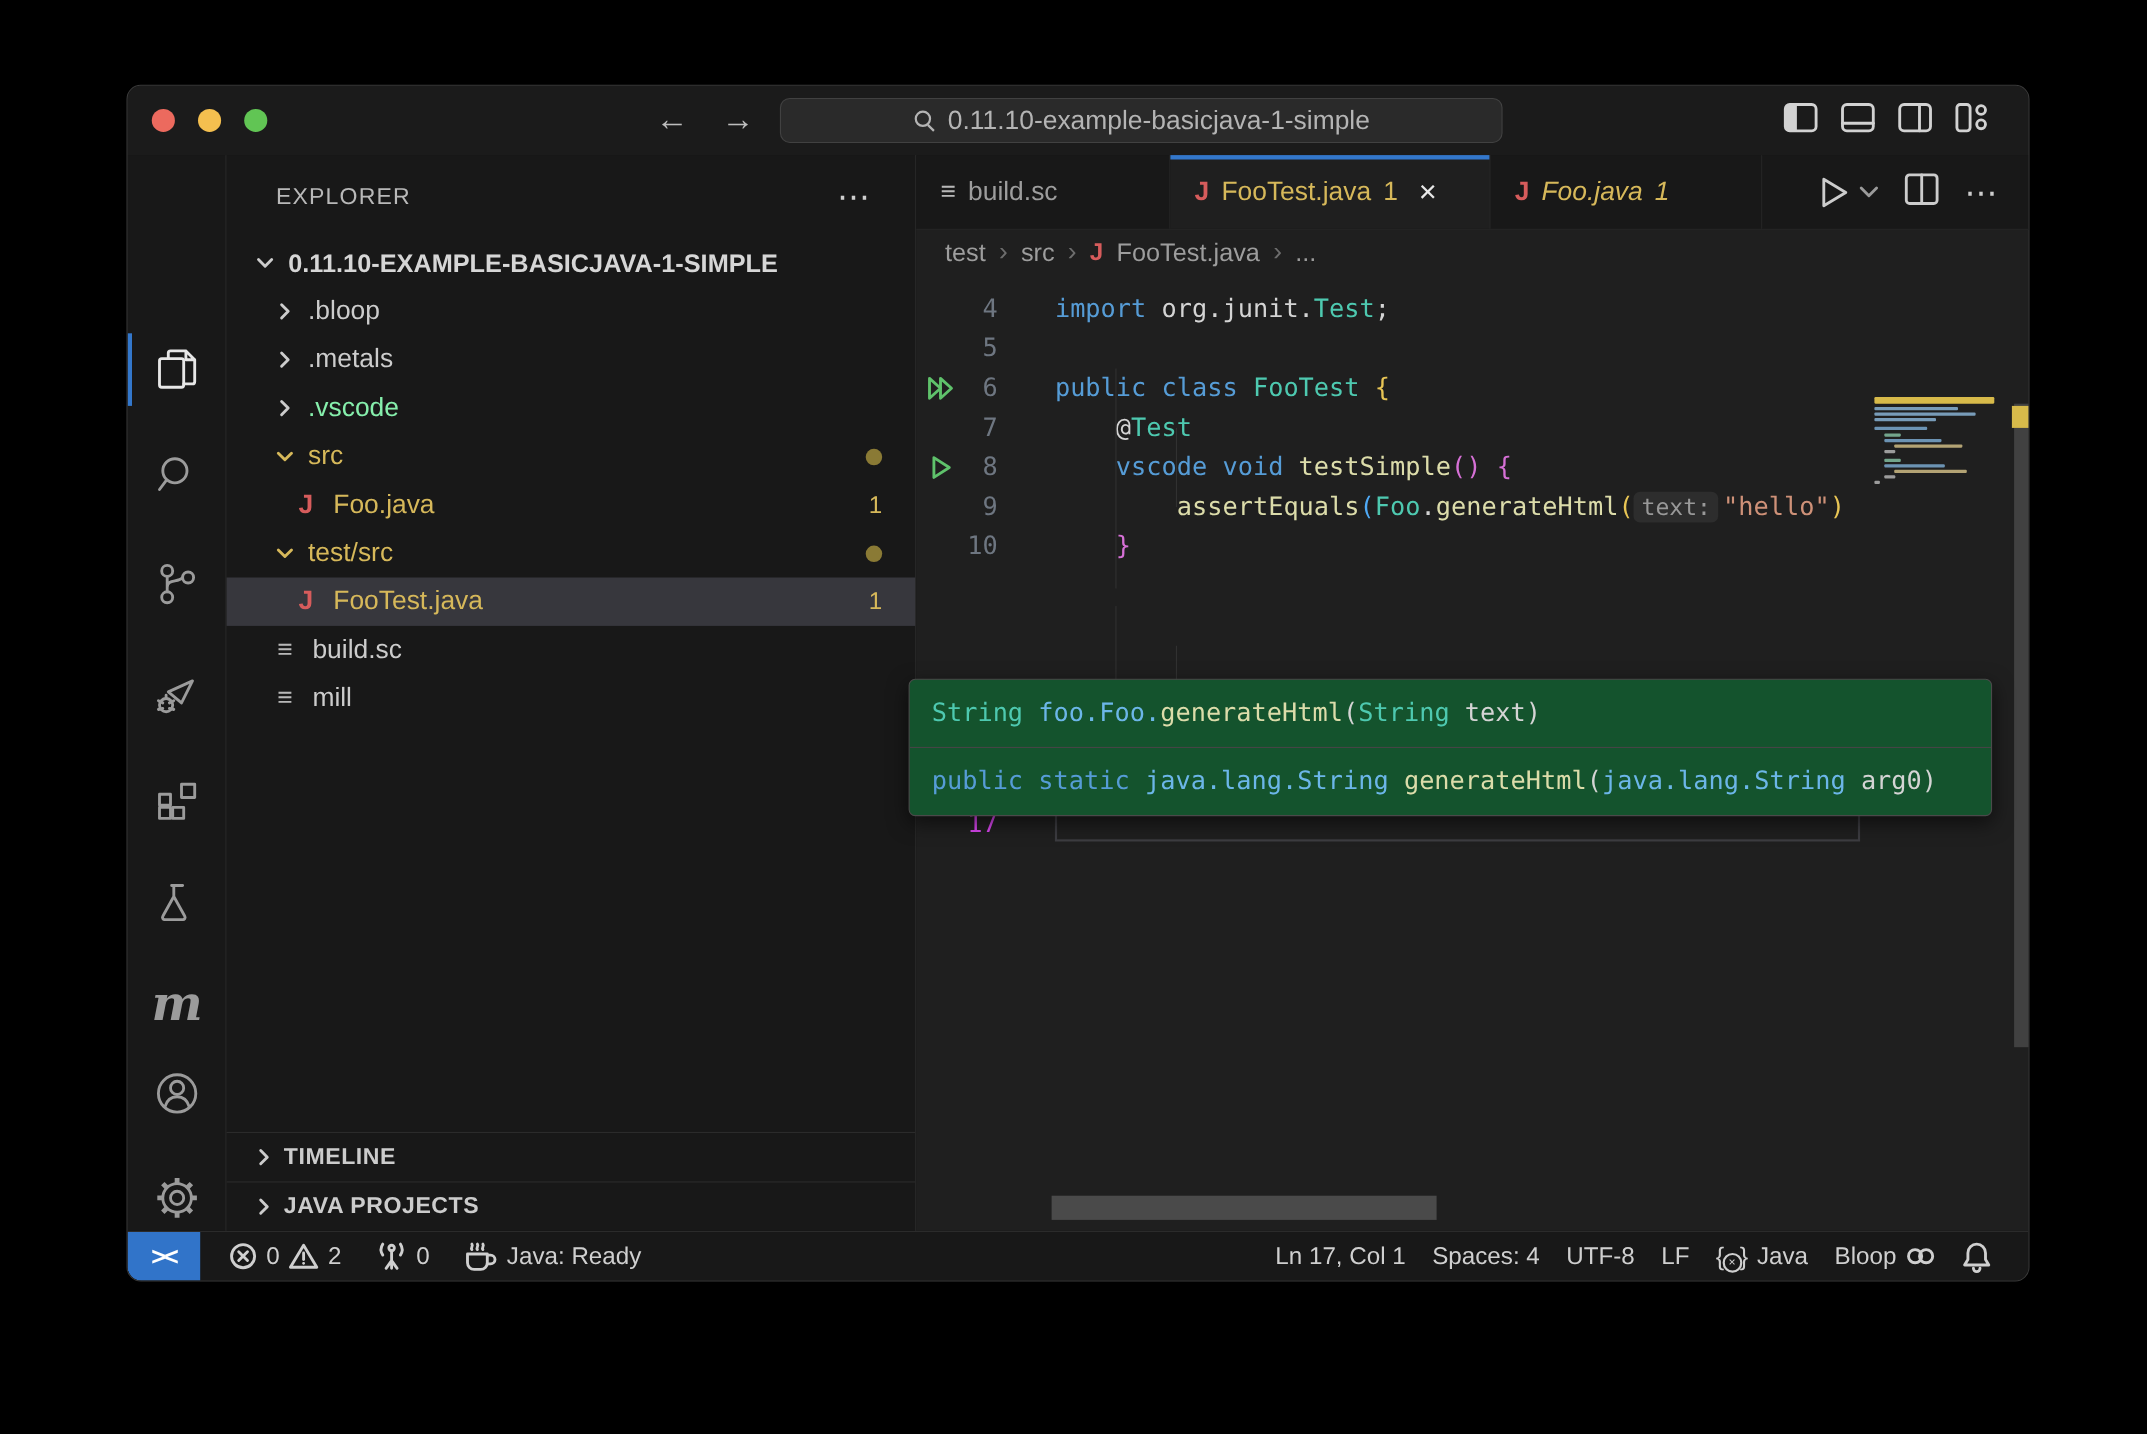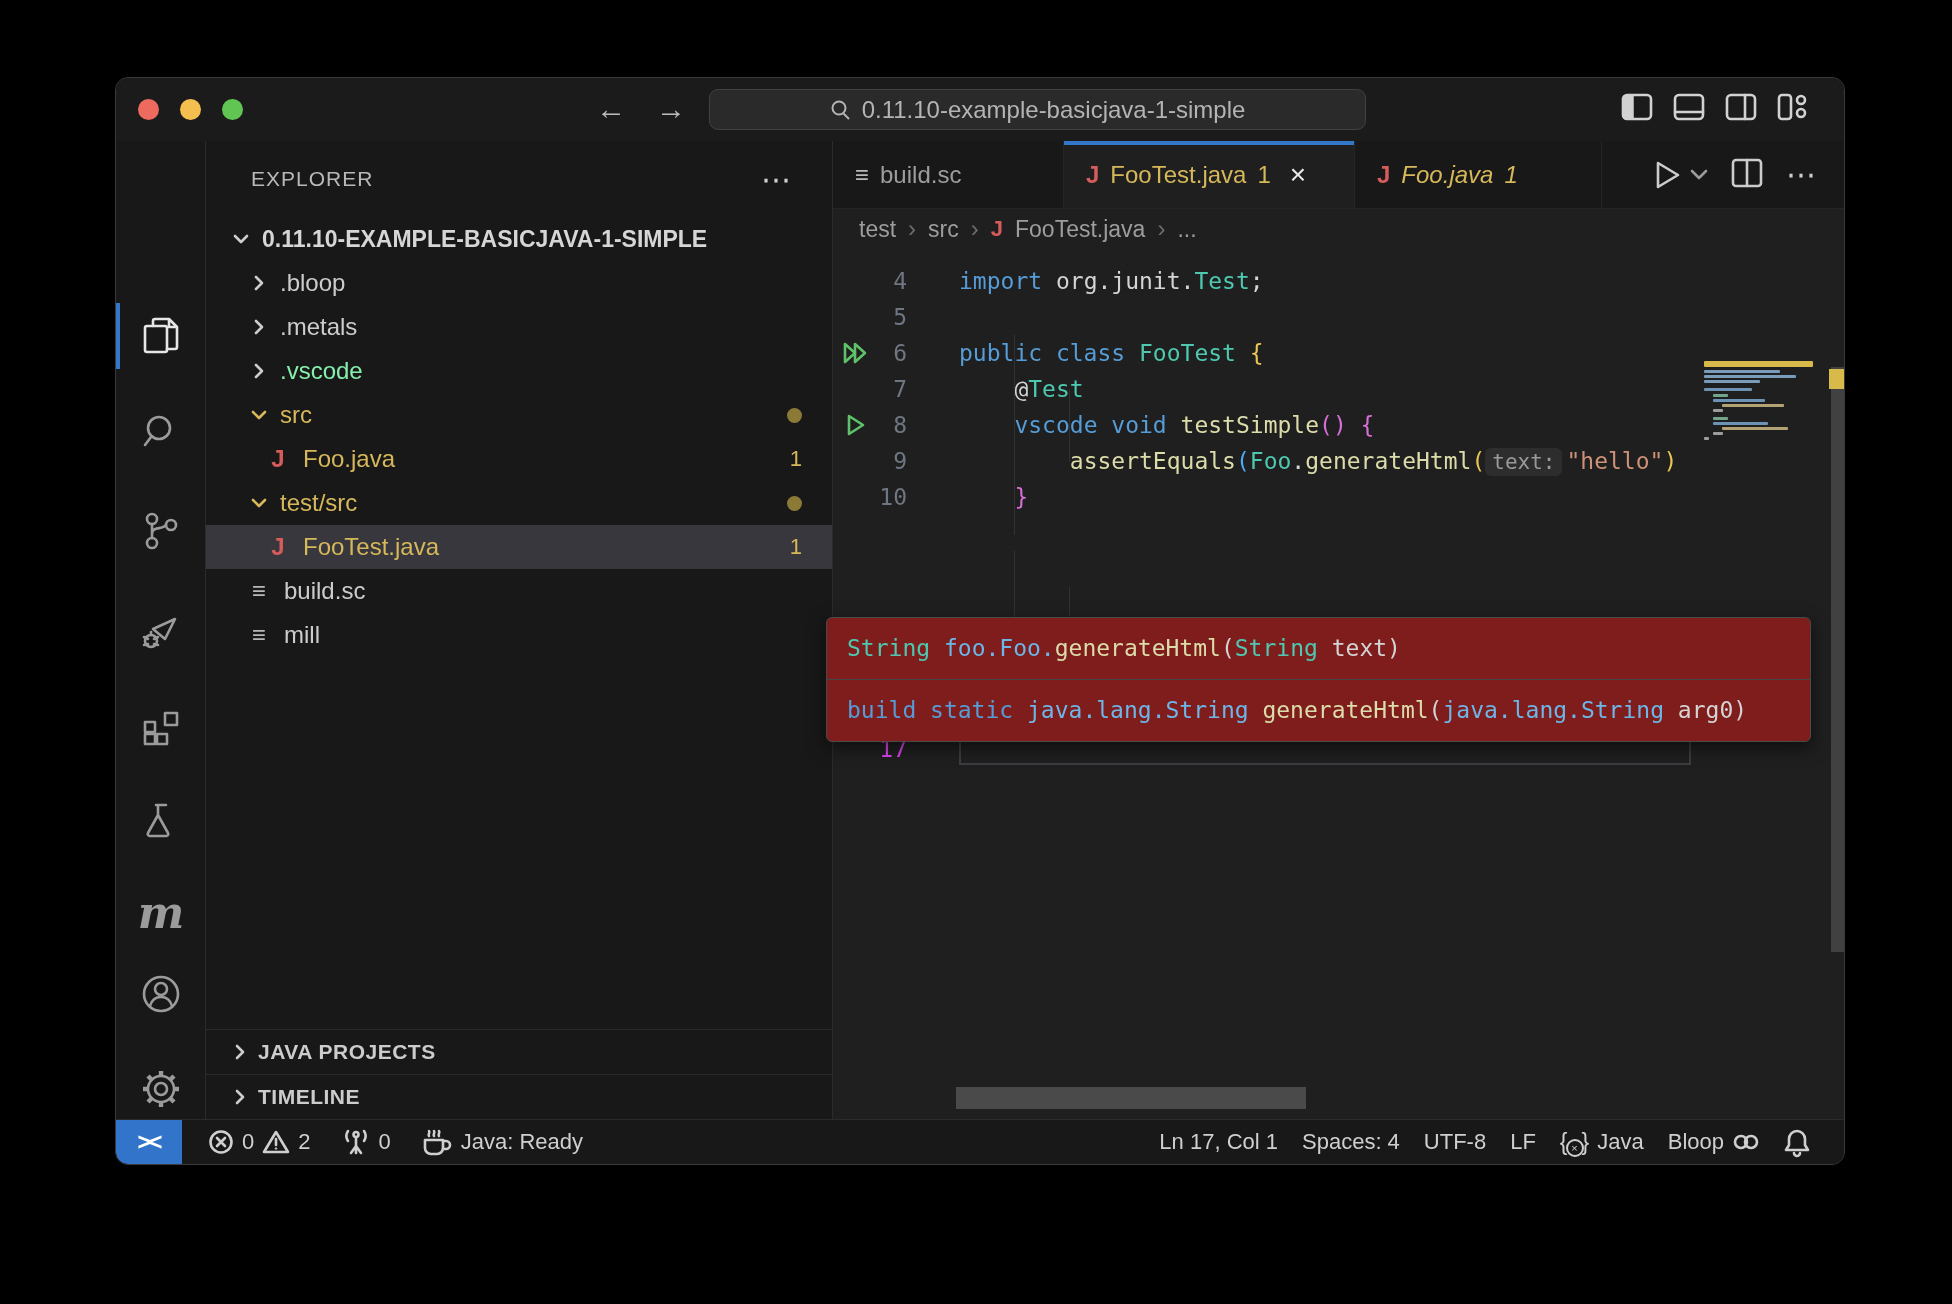--- a/index.html
+++ b/index.html
@@ -69,21 +69,21 @@
   .tk-kw{color:#569CD6}.tk-type{color:#4EC9B0}.tk-fn{color:#DCDCAA}.tk-fg{color:#D4D4D4}
   .tk-str{color:#CE9178}.tk-b1{color:#E8C555}.tk-b2{color:#D670D6}.tk-b3{color:#4FA9F5}
   .tk-ns{color:#6CB6E8}
   .tk-hl{background:rgba(50,95,150,.42);border-radius:3px;}
   .tk-inlay{background:#2d2d2d;color:#999999;border-radius:6px;padding:2px 7px;margin-right:4px;font-size:21px;}
   .cur-line-box{position:absolute;left:126px;width:732px;top:0;height:34px;border:2px solid #3c3c41;box-sizing:border-box;}
   .bulb{display:inline-block;width:17px;height:17px;background:#e3b73d;border-radius:50%;margin-left:12px;position:relative;top:-2px;}
   .bulb::after{content:"";position:absolute;left:4px;top:15px;width:9px;height:6px;background:#e3b73d;border-radius:0 0 3px 3px;}
   .indent-guide{position:absolute;top:0;bottom:0;width:1px;background:#313131;}
   
-  .hover{position:absolute;left:-7px;top:368px;width:985px;background:#7f1d1d;border:1px solid #4a4a4a;
+  .hover{position:absolute;left:-7px;top:368px;width:985px;background:#14532d;border:1px solid #4a4a4a;
     border-radius:6px;z-index:10;box-shadow:0 6px 18px rgba(0,0,0,.55);box-sizing:border-box;}
   .hover-row{height:61px;line-height:61px;padding-left:20px;white-space:pre;font-size:23px;}
   .hover-row + .hover-row{border-top:1px solid #454545;}
   
   .minimap{position:absolute;left:871px;top:112px;width:109px;height:74px;}
   .mm-bar{position:absolute;height:3px;border-radius:1px;}
   .vslider{position:absolute;left:998px;top:118px;width:15px;height:585px;background:rgba(120,120,120,.38);}
   .ruler-mark{position:absolute;left:996px;top:120px;width:17px;height:20px;background:#d7ba4a;z-index:2;}
   .hslider{position:absolute;left:123px;bottom:10px;width:350px;height:22px;background:#4a4a4a;}
   
@@ -291,29 +291,29 @@
             <span class="tree-label" style="color:#cccccc">mill</span>
           </div>
         </div>
       <div class="sb-sections" id="sb-sections">
           <div class="sb-section">
             <span class="twisty">
               <svg width="16" height="16" viewBox="0 0 16 16" fill="none">
                 <path d="M5 2 L11 8 L5 14" stroke="#cccccc" stroke-width="2.6" fill="none" stroke-linejoin="round" stroke-linecap="round"></path>
               </svg>
             </span>
+      <span>TIMELINE</span>
+          </div>
+          <div class="sb-section">
+            <span class="twisty">
+              <svg width="16" height="16" viewBox="0 0 16 16" fill="none">
+                <path d="M5 2 L11 8 L5 14" stroke="#cccccc" stroke-width="2.6" fill="none" stroke-linejoin="round" stroke-linecap="round"></path>
+              </svg>
+            </span>
       <span>JAVA PROJECTS</span>
-          </div>
-          <div class="sb-section">
-            <span class="twisty">
-              <svg width="16" height="16" viewBox="0 0 16 16" fill="none">
-                <path d="M5 2 L11 8 L5 14" stroke="#cccccc" stroke-width="2.6" fill="none" stroke-linejoin="round" stroke-linecap="round"></path>
-              </svg>
-            </span>
-      <span>TIMELINE</span>
           </div>
         </div>
     </div>
 
     <div class="editor">
       <div class="tabbar">
         <div id="tabs" style="display:flex;">
             <div class="tab" style="width: 231px;">
               <span class="sc-ico">≡</span>
               <span class="t-label">build.sc</span>
@@ -352,21 +352,21 @@
           <span>src</span>
           <span class="sep">›</span>
           <span class="bc-j">J</span>
           <span>FooTest.java</span>
           <span class="sep">›</span>
           <span>...</span>
         </div>
       <div class="codepane" id="codepane">
         <div class="hover" id="hover">
             <div class="hover-row"><span class="tk-type">String </span><span class="tk-ns">foo.Foo.</span><span class="tk-fn">generateHtml</span><span class="tk-fg">(</span><span class="tk-type">String </span><span class="tk-fg">text</span><span class="tk-fg">)</span></div>
-            <div class="hover-row"><span class="tk-kw">build static </span><span class="tk-ns">java.lang.String </span><span class="tk-fn">generateHtml</span><span class="tk-fg">(</span><span class="tk-ns">java.lang.String </span><span class="tk-fg">arg0</span><span class="tk-fg">)</span></div>
+            <div class="hover-row"><span class="tk-kw">public static </span><span class="tk-ns">java.lang.String </span><span class="tk-fn">generateHtml</span><span class="tk-fg">(</span><span class="tk-ns">java.lang.String </span><span class="tk-fg">arg0</span><span class="tk-fg">)</span></div>
           </div>
         <div class="minimap" id="minimap">
             <div class="mm-bar" style="top: 0px; left: 0px; width: 109px; height: 6px; background: rgb(215, 186, 74); opacity: 1;"></div>
             <div class="mm-bar" style="top: 9px; left: 0px; width: 76px; height: 3px; background: rgb(143, 188, 224); opacity: 0.8;"></div>
             <div class="mm-bar" style="top: 14px; left: 0px; width: 92px; height: 3px; background: rgb(143, 188, 224); opacity: 0.8;"></div>
             <div class="mm-bar" style="top: 19px; left: 0px; width: 56px; height: 3px; background: rgb(143, 188, 224); opacity: 0.8;"></div>
             <div class="mm-bar" style="top: 27px; left: 0px; width: 48px; height: 3px; background: rgb(127, 176, 216); opacity: 0.8;"></div>
             <div class="mm-bar" style="top: 33px; left: 9px; width: 15px; height: 3px; background: rgb(136, 199, 168); opacity: 0.8;"></div>
             <div class="mm-bar" style="top: 38px; left: 9px; width: 52px; height: 3px; background: rgb(127, 176, 216); opacity: 0.8;"></div>
             <div class="mm-bar" style="top: 43px; left: 18px; width: 62px; height: 3px; background: rgb(216, 196, 137); opacity: 0.8;"></div>

